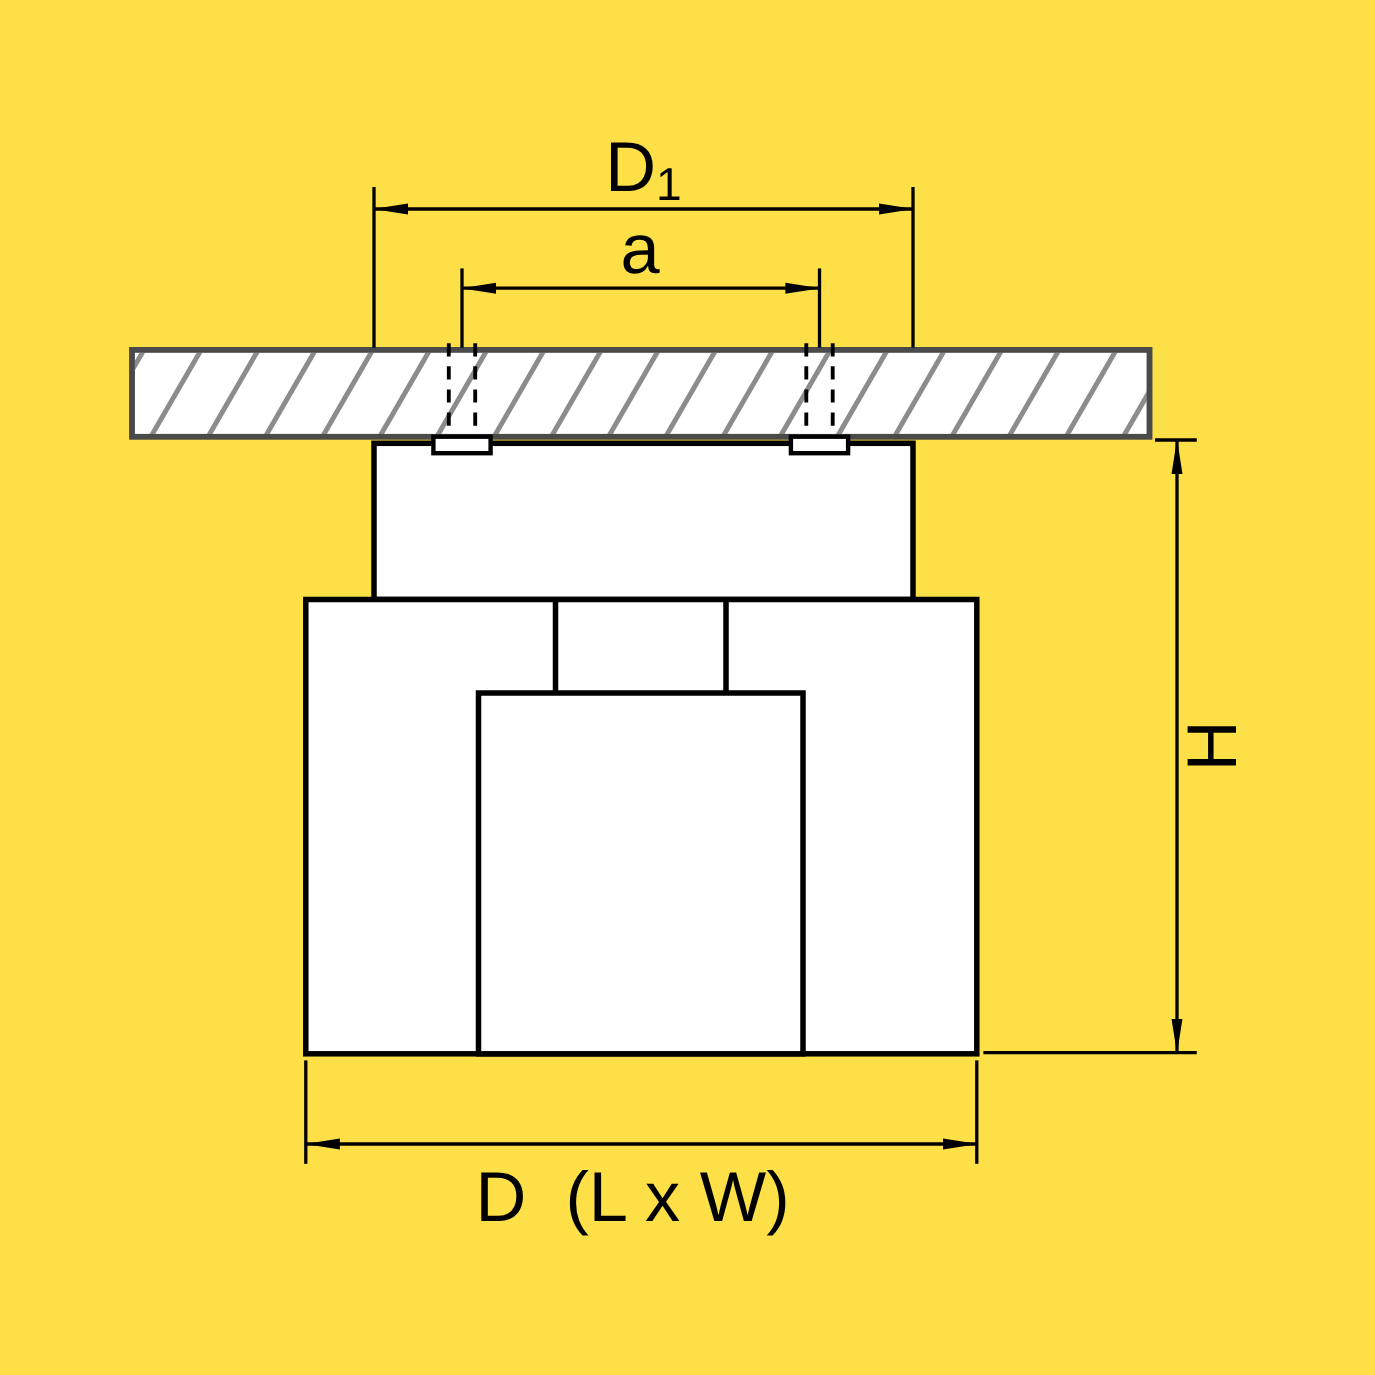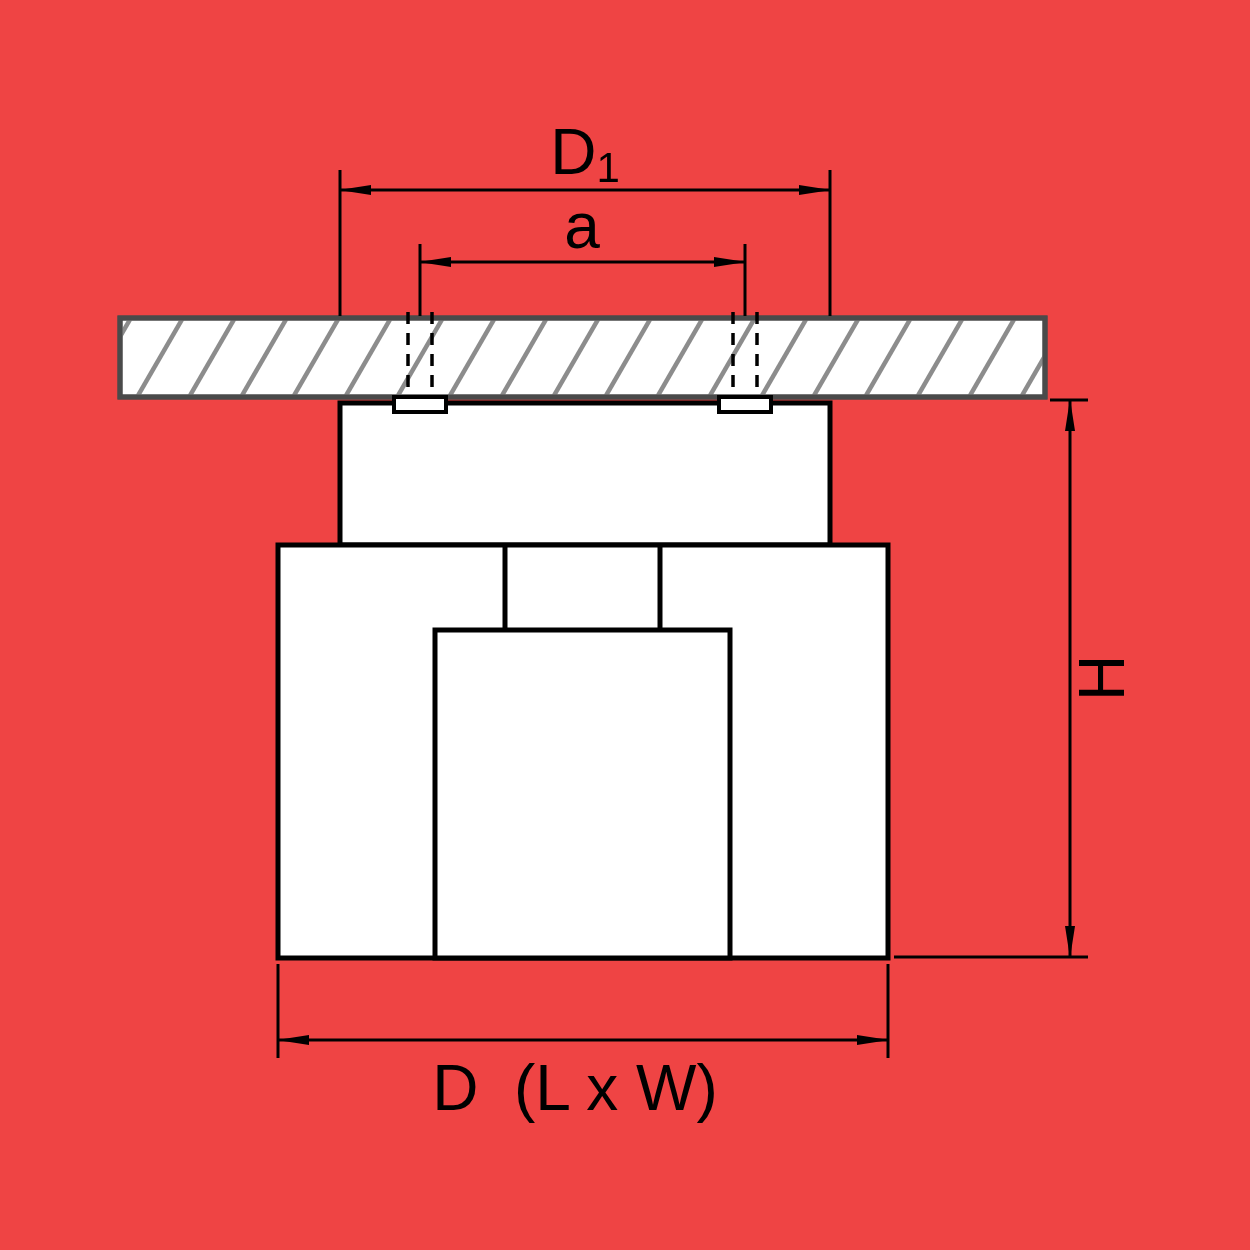--- a/index.html
+++ b/index.html
@@ -1,16 +1,16 @@
 <!DOCTYPE html>
 <html><head>
 <meta charset="utf-8">
 <style>
   html, body { margin: 0; padding: 0; background: #ffffff; }
-  .stage { width: 1250px; height: 1250px; position: relative; background: #ef4444; overflow: hidden; text-align: center; }
+  .stage { width: 1250px; height: 1250px; position: relative; background: #fde047; overflow: hidden; text-align: center; }
   svg { display: block; }
   .body-shape { fill: #ffffff; stroke: #000000; stroke-width: 5; }
   .edge { stroke: #000000; stroke-width: 5; fill: none; }
   .ext-line { stroke: #000000; stroke-width: 3; fill: none; }
   .dim-line { stroke: #000000; stroke-width: 3; fill: none; }
   .dashed { stroke: #000000; stroke-width: 3.5; stroke-dasharray: 12 9; fill: none; }
   .ceiling-slab { fill: #ffffff; stroke: #4a4a4a; stroke-width: 5; }
   .ceiling-border { fill: none; stroke: #4a4a4a; stroke-width: 5; }
   .hatch { stroke: #8c8c8c; stroke-width: 4.5; }
   .clip-tab { fill: #ffffff; stroke: #000000; stroke-width: 4; }

